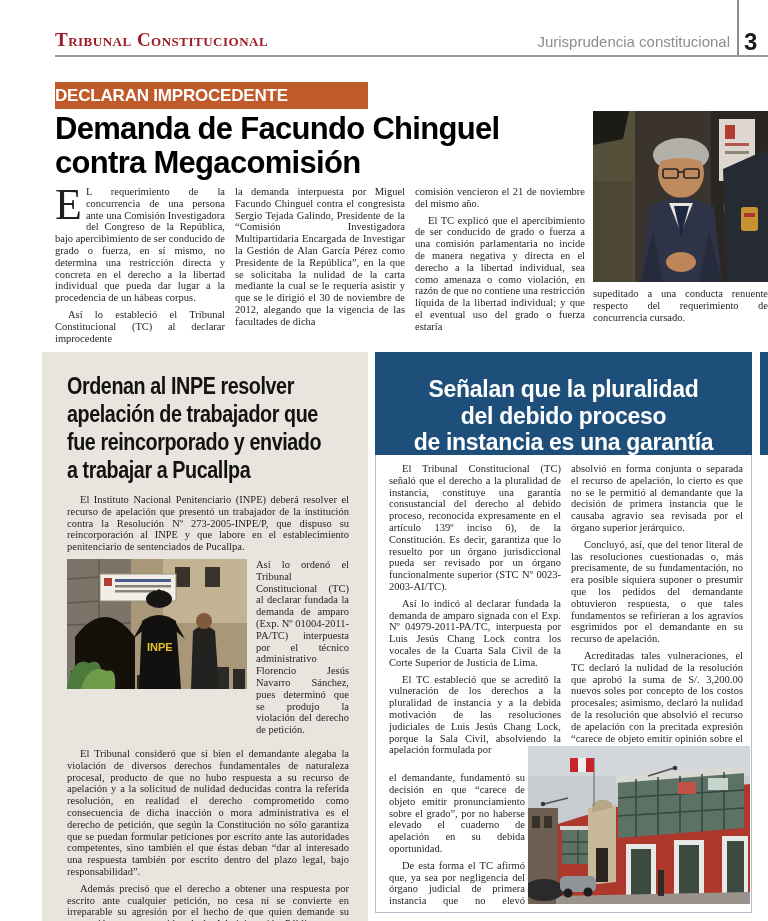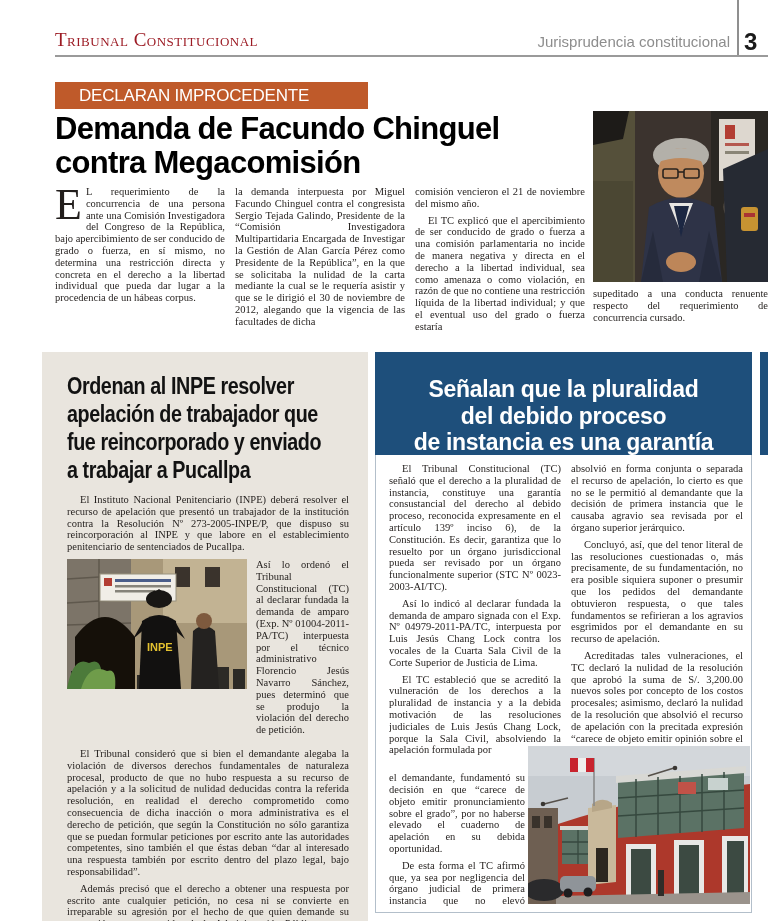--- a/index.html
+++ b/index.html
@@ -5,38 +5,38 @@
   * { margin:0; padding:0; box-sizing:border-box; }
   html,body { background:#ffffff; }
   .page {
     position:relative; width:768px; height:921px; background:#fff;
     font-family:"Liberation Serif", serif; color:#221e1c; overflow:hidden;
   }
   
   .vrule { position:absolute; left:737px; top:0; width:2px; height:57px; background:#8f8f8f; }
   .masthead-left {
     position:absolute; left:55px; top:29px;
-    font-family:"Liberation Serif", serif; font-variant:small-caps; font-weight:normal;
+    font-family:"Liberation Serif", serif; font-variant:small-caps; font-weight:bold;
     font-size:19px; color:#9c1b24; letter-spacing:.5px;
   }
   .masthead-right {
     position:absolute; right:38px; top:33px; width:420px; text-align:right;
     font-family:"Liberation Sans", sans-serif; font-size:15px; color:#8d8d8d;
   }
   .page-number {
     position:absolute; left:744px; top:28px;
     font-family:"Liberation Sans", sans-serif; font-size:24px; font-weight:bold; color:#1a1a1a;
   }
   .hrule { position:absolute; left:55px; top:55px; width:713px; height:2px; background:#9a9a9a; }
 
   
   .kicker {
     position:absolute; left:55px; top:82px; width:313px; height:27px;
     background:#bf5a2a; color:#fff; font-family:"Liberation Sans", sans-serif;
-    font-weight:normal; font-size:17px; line-height:27px; padding-left:24px;
+    font-weight:bold; font-size:17px; line-height:27px; padding-left:0;
     letter-spacing:-0.2px; white-space:nowrap;
   }
   .headline {
     position:absolute; left:55px; top:112px; width:540px;
     font-family:"Liberation Sans", sans-serif; font-weight:bold; color:#000000;
     font-size:31px; line-height:34px; letter-spacing:-0.7px;
   }
   .headline span { display:block; white-space:nowrap; }
   .bodytext p {
     font-size:10.5px; line-height:11.8px; text-align:justify; margin-bottom:5px;
@@ -100,20 +100,21 @@
 
   <div class="kicker">DECLARAN IMPROCEDENTE</div>
   <h1 class="headline">
     <span>Demanda de Facundo Chinguel</span>
     <span>contra Megacomisión</span>
   </h1>
 
   <div class="article-cols bodytext">
     <div class="col">
       <p><span class="dropcap">E</span><span>L requerimiento de la concurrencia de una persona ante una Comisión Investigadora del Congreso de la República, bajo apercibimiento de ser conducido de grado o fuerza, en sí mismo, no determina una restricción directa y concreta en el derecho a la libertad individual que pueda dar lugar a la procedencia de un hábeas corpus.</span></p>
+      <p class="ind">Así lo estableció el Tribunal Constitucional (TC) al declarar improcedente</p>
     </div>
     <div class="col">
       <p>la demanda interpuesta por Miguel Facundo Chinguel contra el congresista Sergio Tejada Galindo, Presidente de la “Comisión Investigadora Multipartidaria Encargada de Investigar la Gestión de Alan García Pérez como Presidente de la República”, en la que se solicitaba la nulidad de la carta mediante la cual se le requería asistir y que se le dirigió el 30 de noviembre de 2012, alegando que la vigencia de las facultades de dicha</p>
     </div>
     <div class="col">
       <p>comisión vencieron el 21 de noviembre del mismo año.</p>
       <p class="ind">El TC explicó que el apercibimiento de ser conducido de grado o fuerza a una comisión parlamentaria no incide de manera negativa y directa en el derecho a la libertad individual, sea como amenaza o como violación, en razón de que no contiene una restricción líquida de la libertad individual; y que el eventual uso del grado o fuerza estaría</p>
     </div>
   </div>
 

